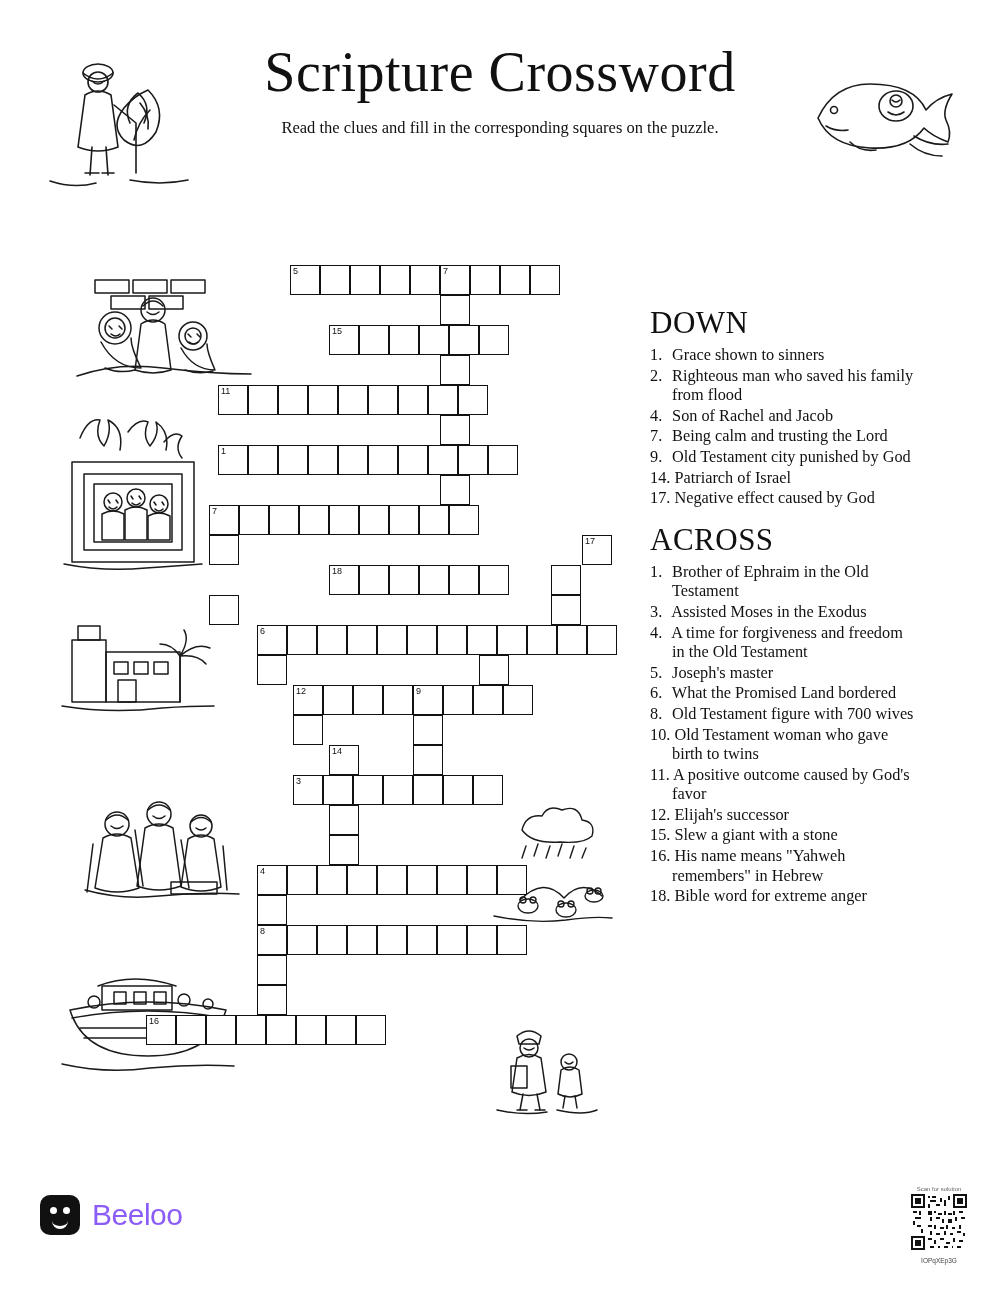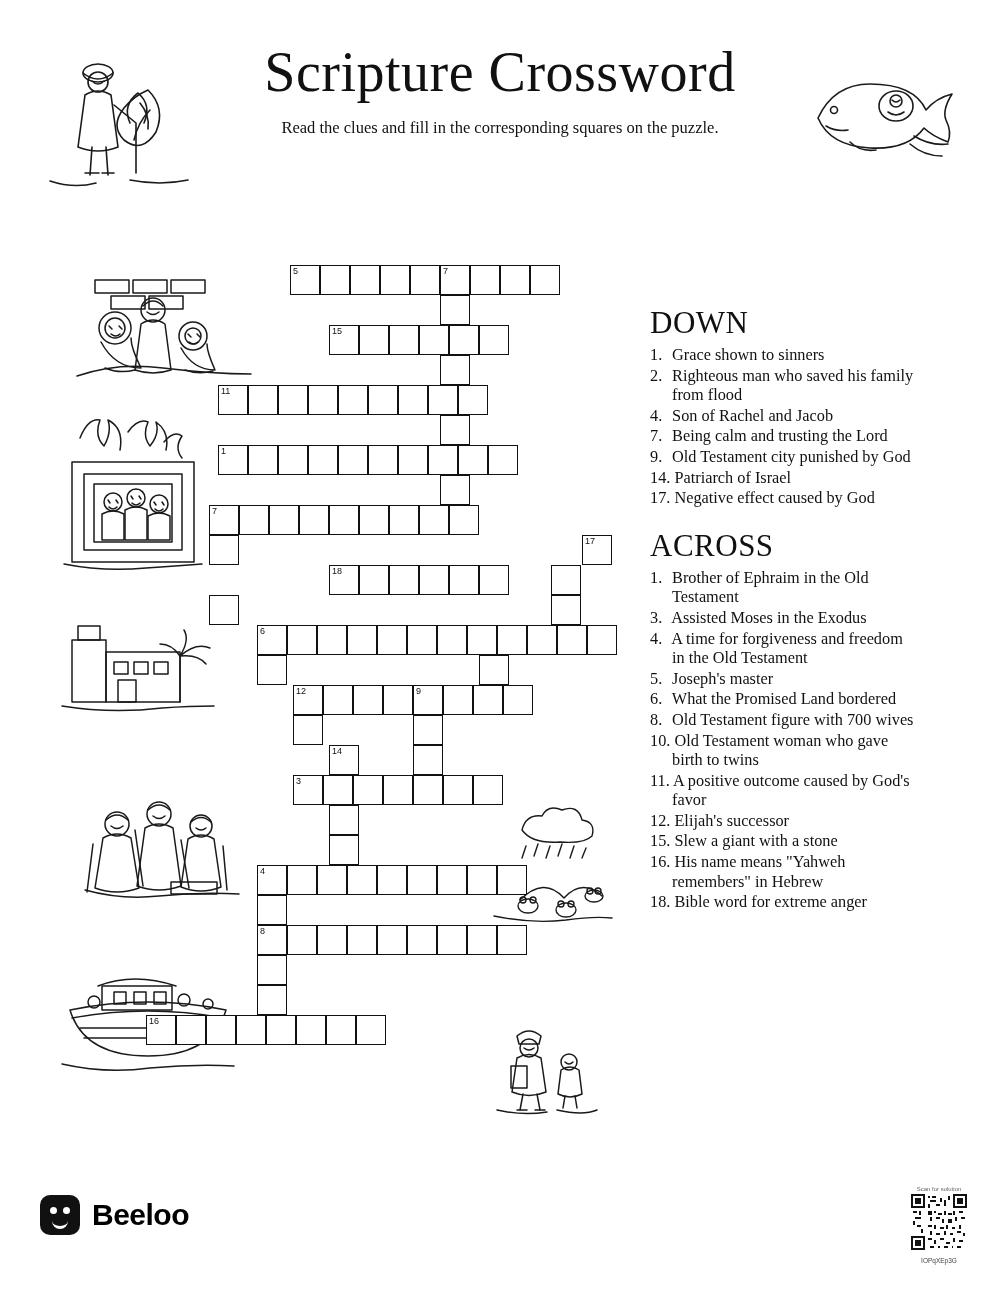--- a/index.html
+++ b/index.html
@@ -60,30 +60,30 @@
   .clue-list{list-style:none;margin:0;padding:0;}
   .clue-list li{
     font-family:"Liberation Serif", serif;
     font-size:16.3px;
     line-height:19.6px;
     padding-left:22px;
     text-indent:-22px;
     margin-bottom:1px;
   }
   .clue-num{display:inline-block;min-width:18px;text-indent:0;}
-  .across-block{margin-top:20px;}
+  .across-block{margin-top:14px;}
 
   
   .footer-logo{position:absolute;left:40px;top:1195px;display:flex;align-items:center;gap:12px;}
   .logo-mark{width:40px;height:40px;border-radius:10px;background:#111;position:relative;}
   .logo-mark .eye1,.logo-mark .eye2{position:absolute;width:7px;height:7px;border-radius:50%;background:#fff;top:12px;}
   .logo-mark .eye1{left:10px;}
   .logo-mark .eye2{left:23px;}
   .logo-mark .smile{position:absolute;left:12px;top:23px;width:16px;height:8px;border-bottom:3px solid #fff;border-radius:0 0 16px 16px;}
-  .logo-text{font-family:"Liberation Sans", sans-serif;font-size:30px;font-weight:bold;color:#000000;letter-spacing:-0.5px;}
+  .logo-text{font-family:"Liberation Sans", sans-serif;font-size:30px;font-weight:normal;color:#8b5cf6;letter-spacing:-0.5px;}
   .copyright{
     position:absolute;left:0;top:1258px;width:1000px;text-align:center;
     font-family:"Liberation Sans", sans-serif;font-size:11px;color:#555;
   }
   .qr-wrap{position:absolute;left:905px;top:1186px;text-align:center;width:68px;}
   .qr-label{font-family:"Liberation Sans", sans-serif;font-size:6px;color:#666;margin-bottom:2px;}
   .qr-code{width:56px;height:56px;margin:0 auto;}
   .qr-id{font-family:"Liberation Sans", sans-serif;font-size:6.5px;color:#444;margin-top:3px;}
 </style>
 </head>

